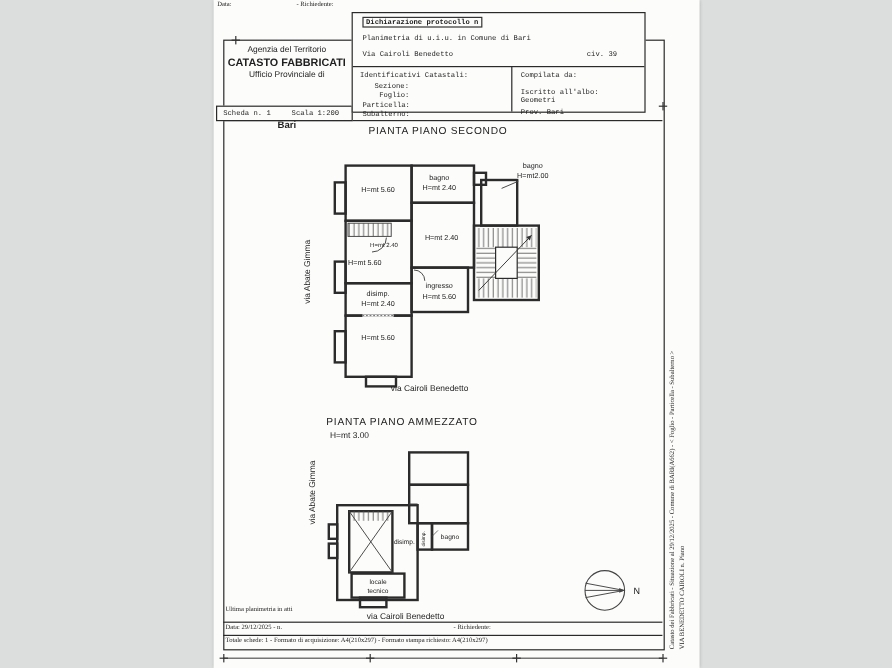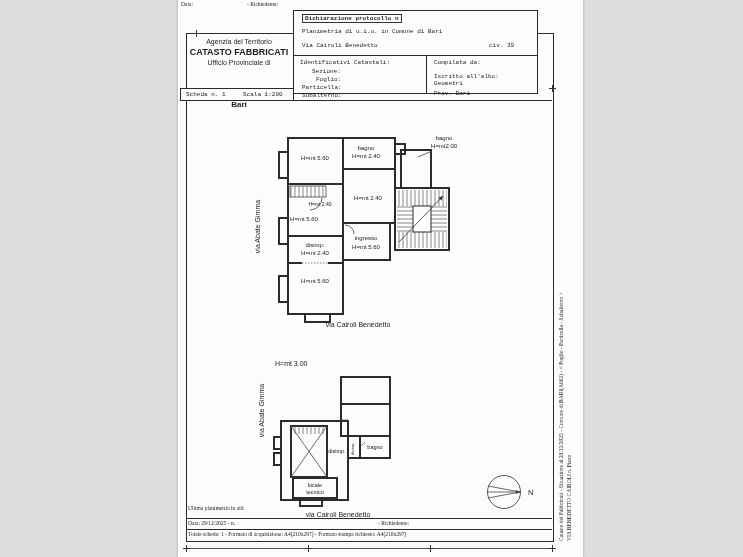--- a/index.html
+++ b/index.html
@@ -59,20 +59,21 @@
     <span class="abs" style="left:18px;top:57px;">Sezione:</span>
     <span class="abs" style="left:22px;top:65px;">Foglio:</span>
     <span class="abs" style="left:8px;top:73px;">Particella:</span>
     <span class="abs" style="left:8px;top:81px;">Subalterno:</span>
     <span class="abs" style="left:140px;top:48px;">Compilata da:</span>
     <span class="abs" style="left:140px;top:62px;">Iscritto all'albo:</span>
     <span class="abs" style="left:140px;top:69px;">Geometri</span>
     <span class="abs" style="left:140px;top:79px;">Prov. Bari</span>
   </div>
 
+  <div class="abs center" style="left:87px;top:104px;width:200px;font-size:8.5px;letter-spacing:.6px;">PIANTA  PIANO SECONDO</div>
 
   <svg class="abs" style="left:84px;top:130px;" width="204" height="198" viewBox="0 0 204 198">
     <defs>
       <pattern id="hv1" width="4" height="4" patternUnits="userSpaceOnUse">
         <line x1="1" y1="0" x2="1" y2="4" stroke="#555" stroke-width="0.7"></line>
       </pattern>
       <pattern id="hh1" width="4" height="4" patternUnits="userSpaceOnUse">
         <line x1="0" y1="1" x2="4" y2="1" stroke="#555" stroke-width="0.7"></line>
       </pattern>
     </defs>
@@ -122,20 +123,21 @@
       <text x="104" y="119" font-size="6">H=mt 5.60</text>
       <text x="53" y="117" font-size="6">disimp.</text>
       <text x="53" y="125" font-size="6">H=mt 2.40</text>
       <text x="53" y="153" font-size="6">H=mt 5.60</text>
     </g>
   </svg>
 
   <div class="abs rot t7 center" style="left:34px;top:222px;width:90px;">via Abate Gimma</div>
   <div class="abs t7 center" style="left:110px;top:320px;width:140px;">via Cairoli Benedetto</div>
 
+  <div class="abs center" style="left:57px;top:346px;width:200px;font-size:8.5px;letter-spacing:.6px;">PIANTA  PIANO AMMEZZATO</div>
   <div class="abs t7" style="left:97px;top:359px;">H=mt 3.00</div>
 
   <svg class="abs" style="left:92px;top:374px;" width="150" height="134" viewBox="0 0 150 134">
     <defs>
       <pattern id="hv2" width="4" height="4" patternUnits="userSpaceOnUse">
         <line x1="1" y1="0" x2="1" y2="4" stroke="#555" stroke-width="0.7"></line>
       </pattern>
     </defs>
     <g fill="none" stroke="#2b2b2b" stroke-width="2">
       <rect x="71" y="3" width="49" height="27"></rect>

